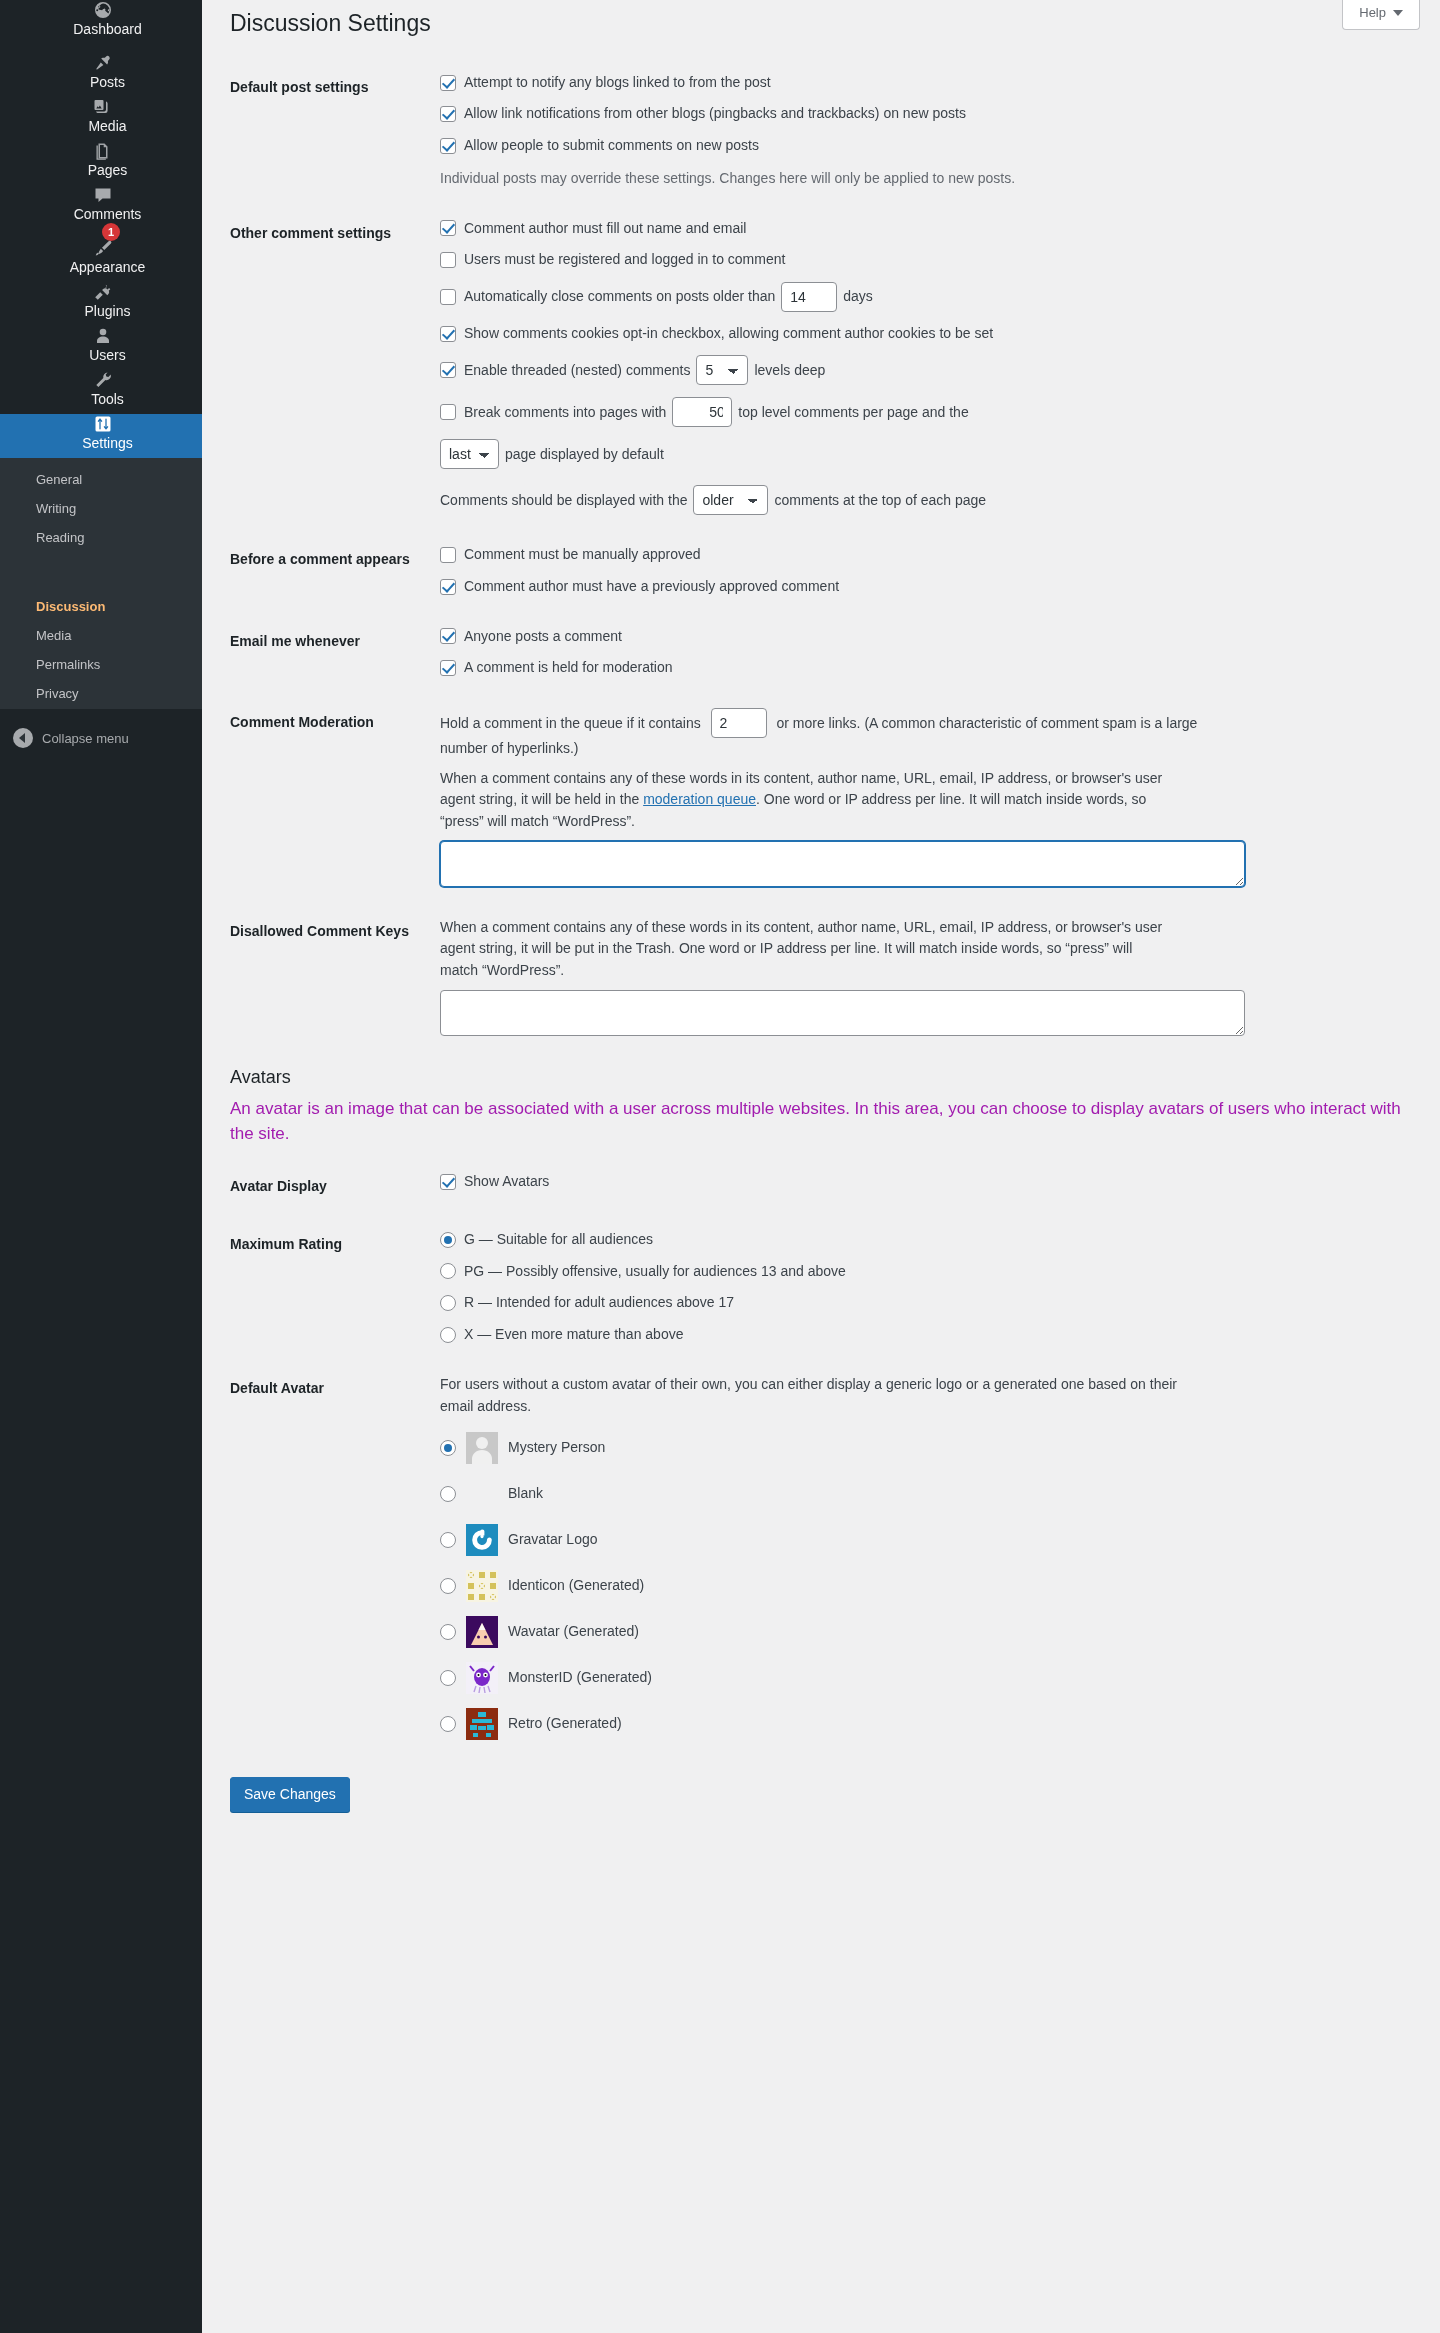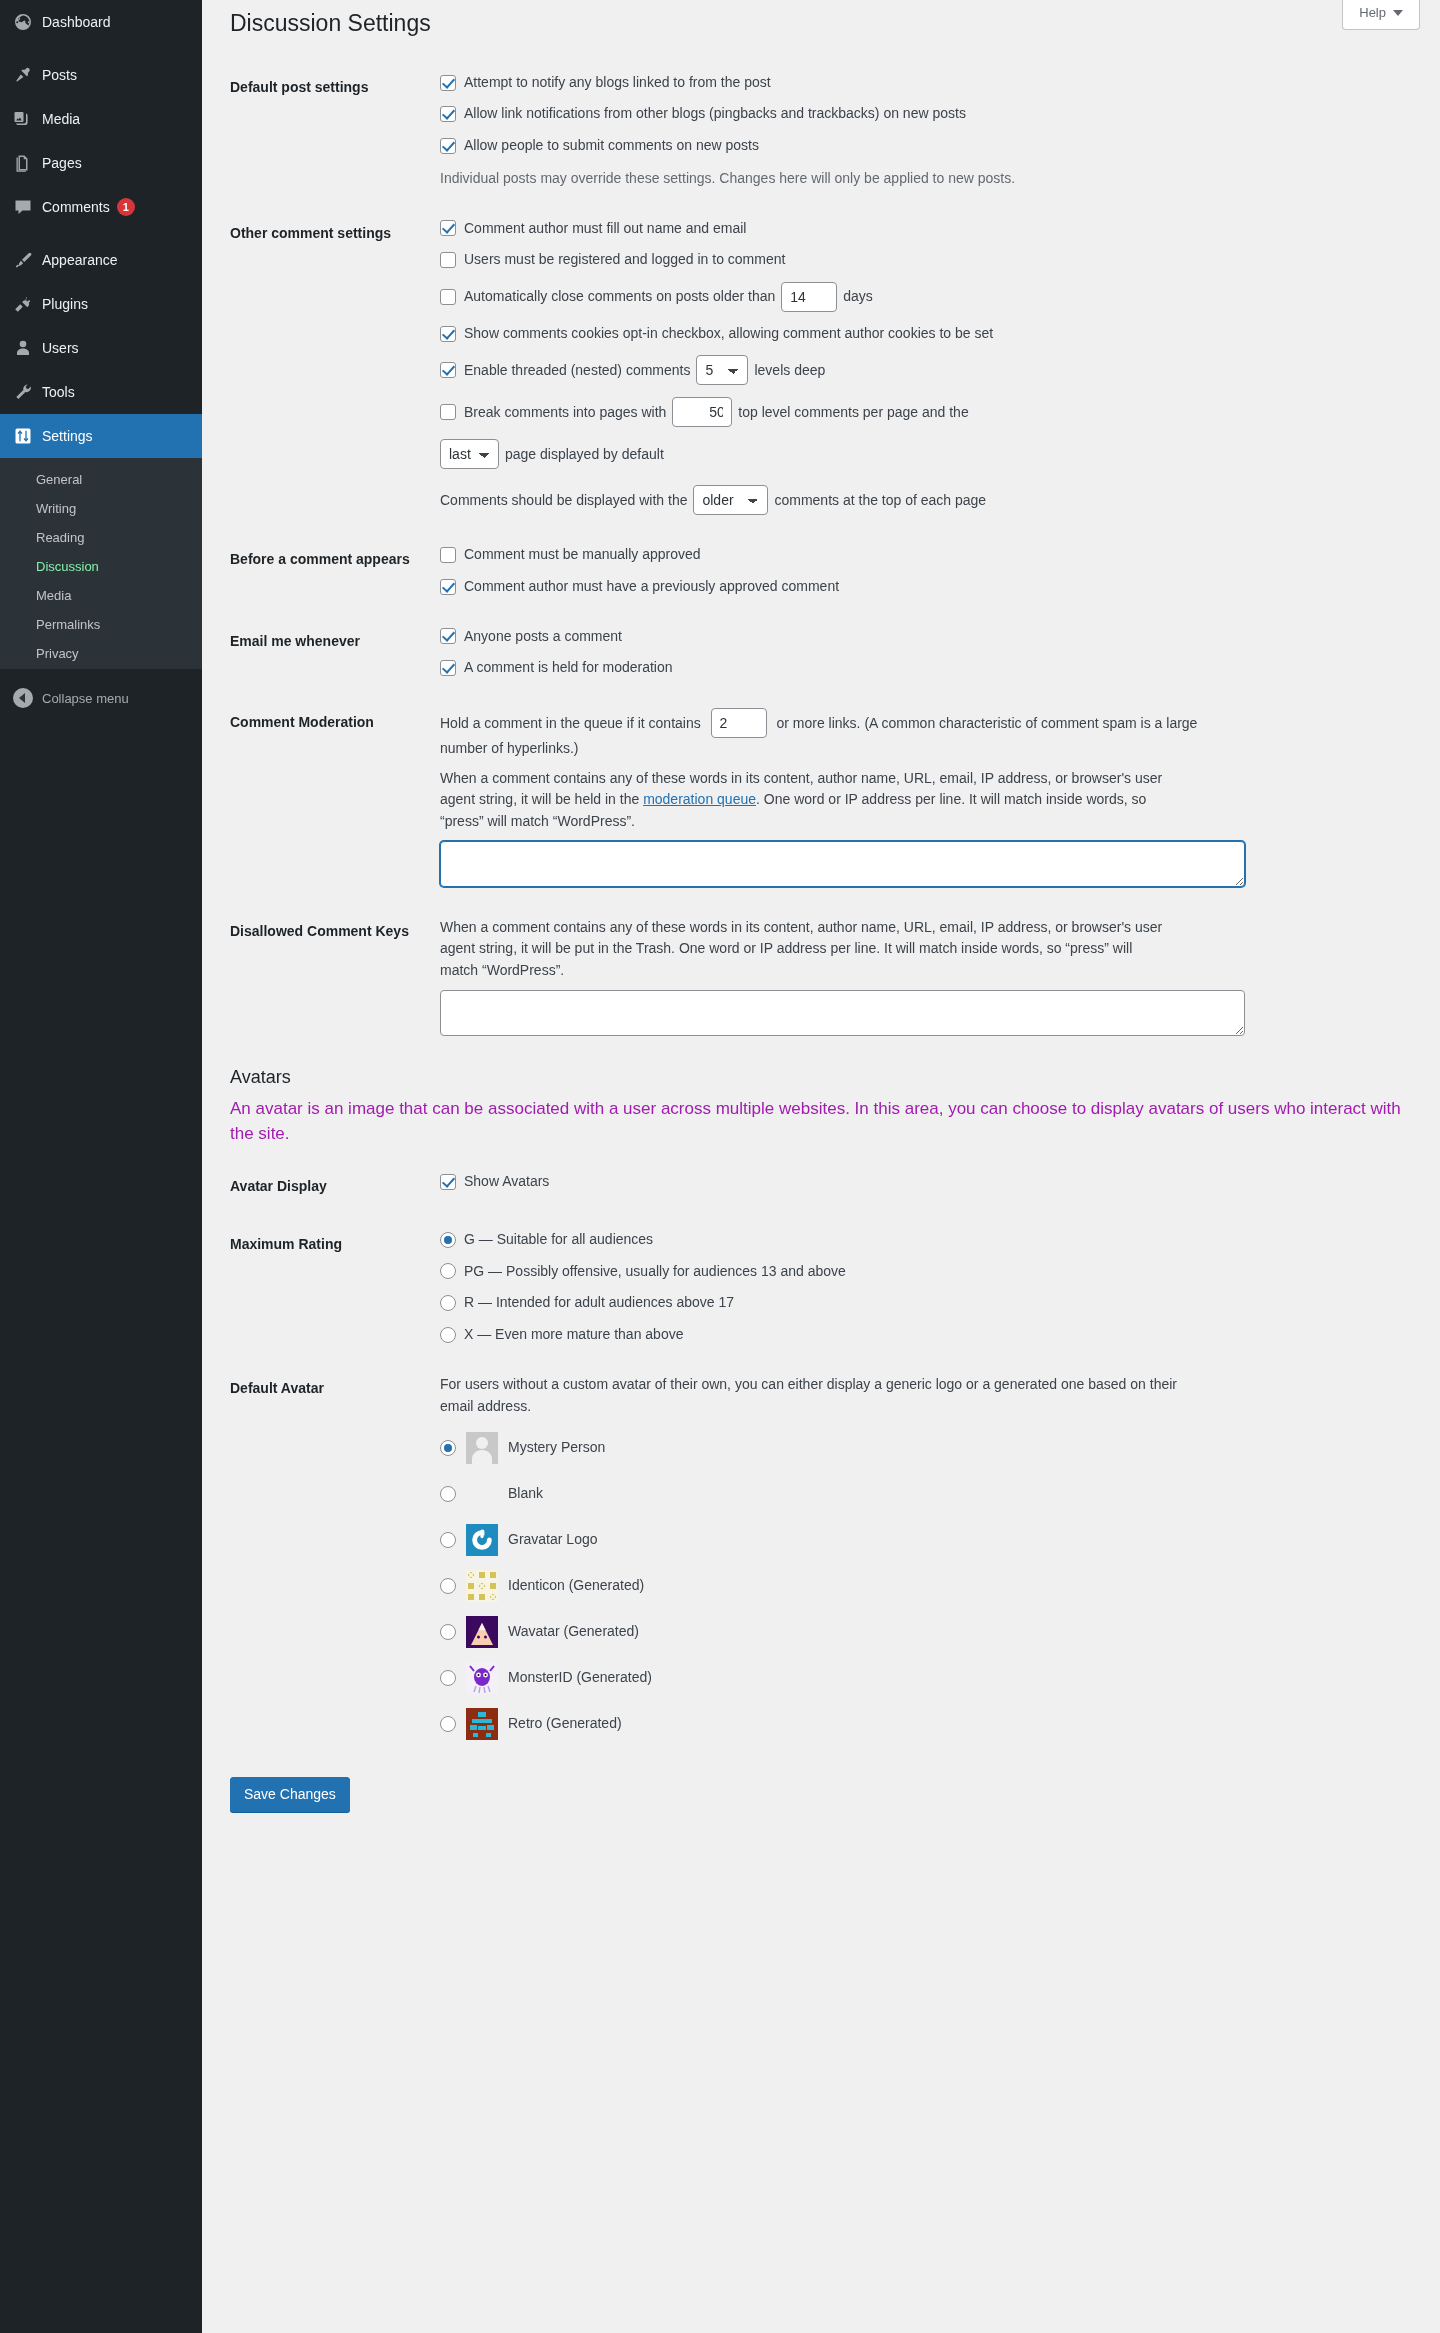--- a/index.html
+++ b/index.html
@@ -27,20 +27,21 @@
   .menu-top {
     display: flex;
     align-items: center;
     height: 44px;
     padding-left: 13px;
     color: #f0f0f1;
     font-size: 14px;
     line-height: 18px;
     position: relative;
     cursor: pointer;
+    flex-direction: column;
   }
   .menu-top.gap { margin-top: 9px; }
   .menu-top .mi {
     width: 20px; height: 20px;
     margin-right: 9px;
     flex: 0 0 20px;
     display: flex; align-items: center; justify-content: center;
     color: #a7aaad;
   }
   .menu-top svg { display: block; }
@@ -78,22 +79,23 @@
   }
   .submenu-item {
     display: block;
     padding: 6px 0 6px 36px;
     font-size: 13px;
     color: #c3c4c7;
     line-height: 17px;
     cursor: pointer;
   }
   .submenu-item.current {
-    color: #86efac;
-    font-weight: 400;
+    color: #fdba74;
+    font-weight: 700;
+    margin-top: 40px;
   }
   .collapse-menu {
     display: flex;
     align-items: center;
     height: 38px;
     padding-left: 13px;
     margin-top: 10px;
     color: #a7aaad;
     font-size: 13px;
     cursor: pointer;

